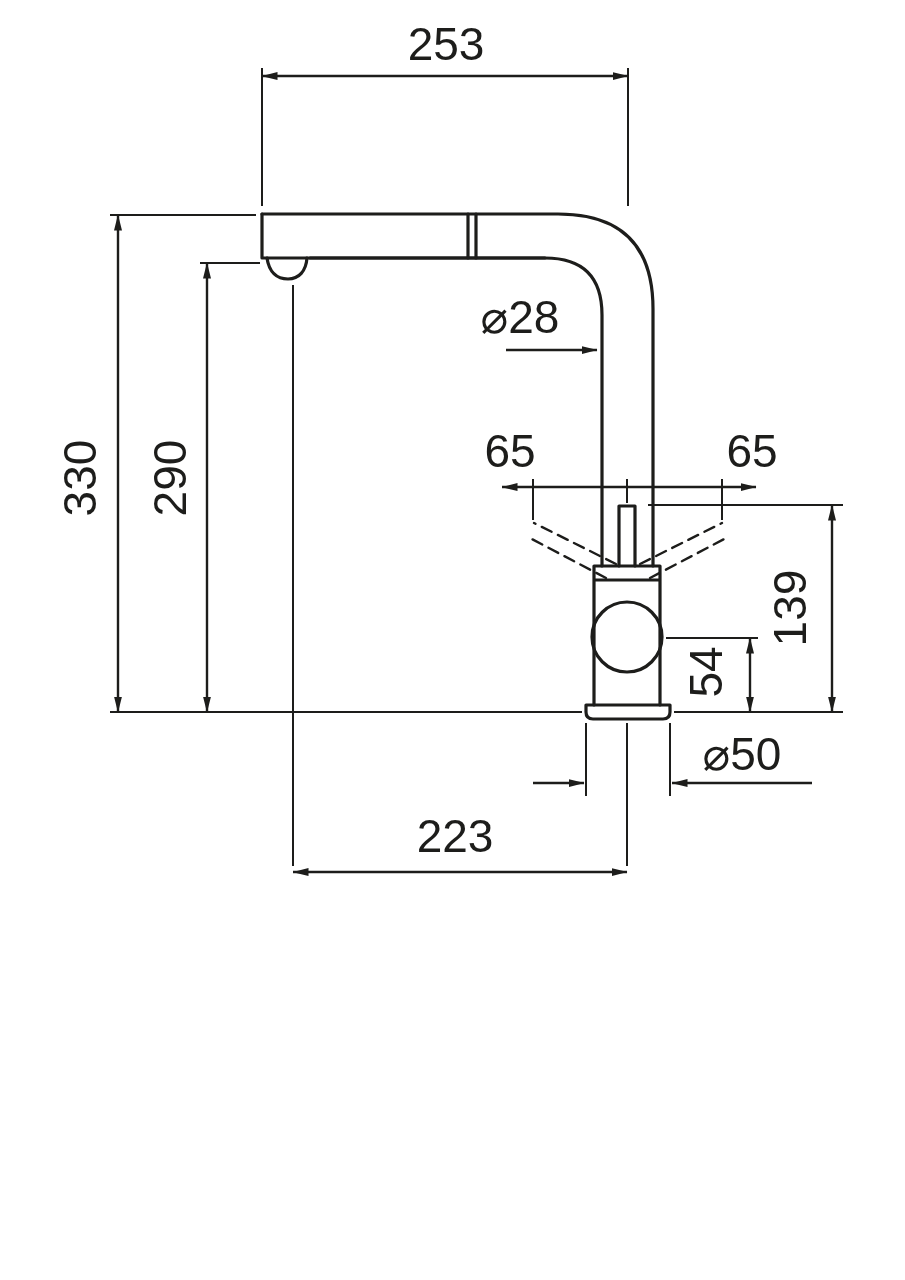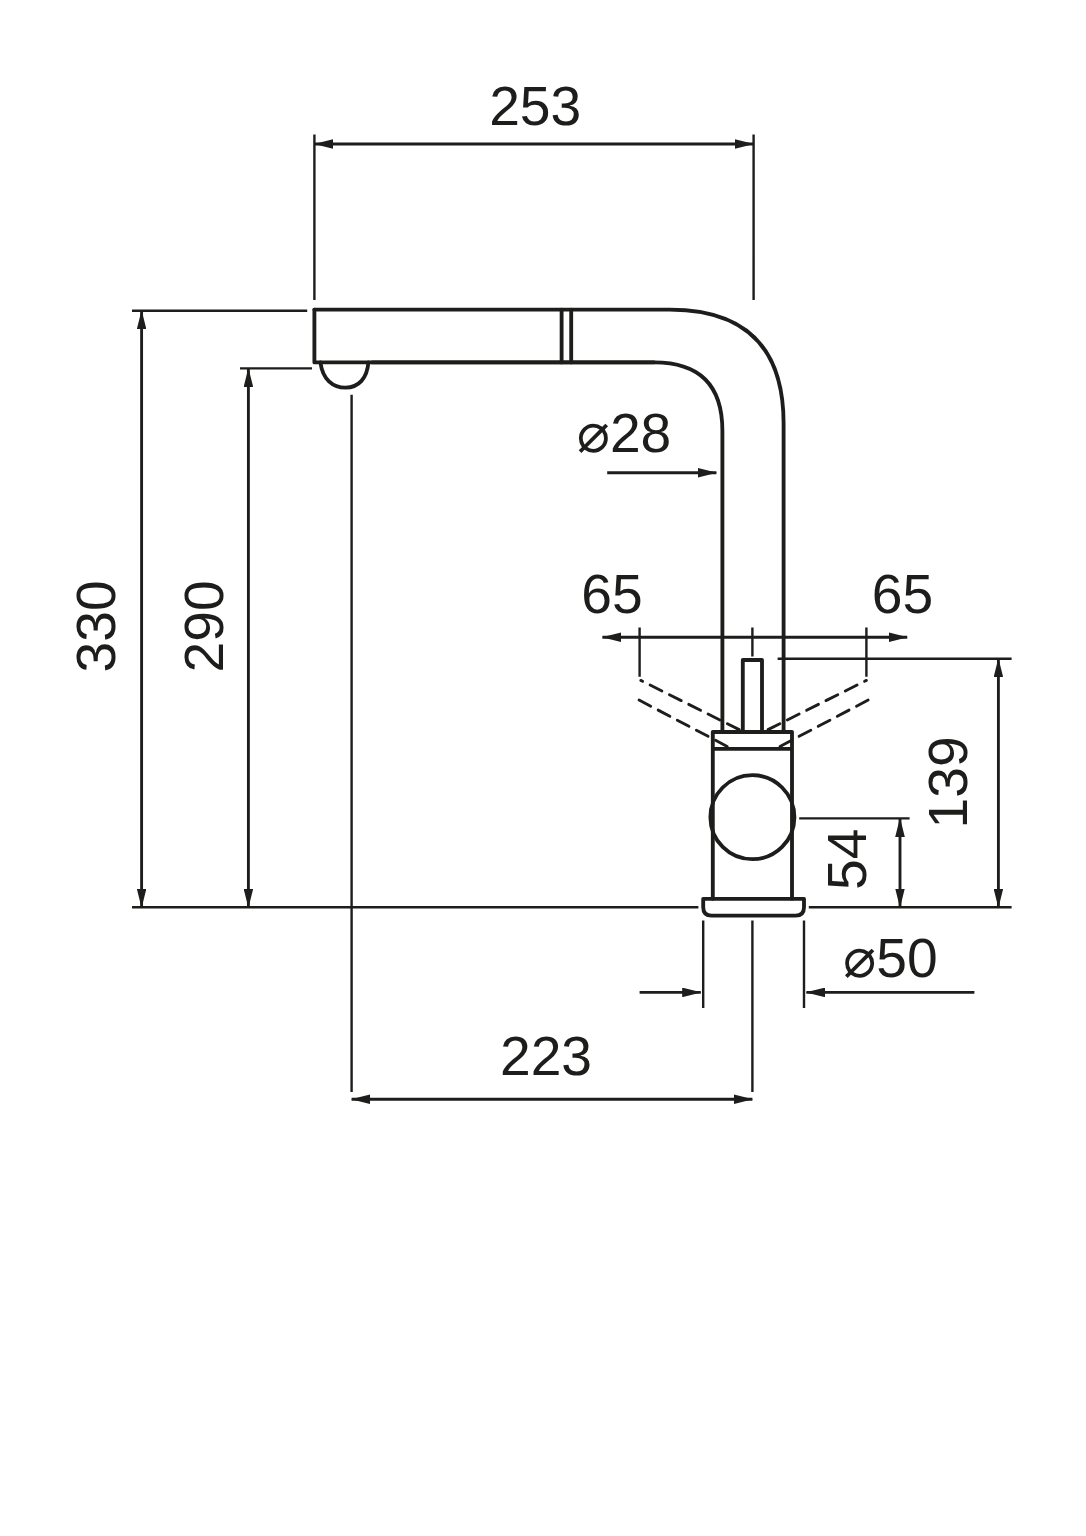--- a/index.html
+++ b/index.html
@@ -8,21 +8,20 @@
     width: 905px;
     height: 1280px;
     background: #ffffff;
     overflow: hidden;
   }
   .stage {
     position: relative;
     width: 905px;
     height: 1107px;
     background: #ffffff;
-    margin-top: 44px;
   }
   svg { display: block; }
   .outline {
     fill: none;
     stroke: #1d1d1b;
     stroke-width: 3.2;
     stroke-linejoin: round;
     stroke-linecap: round;
   }
   .dim {

